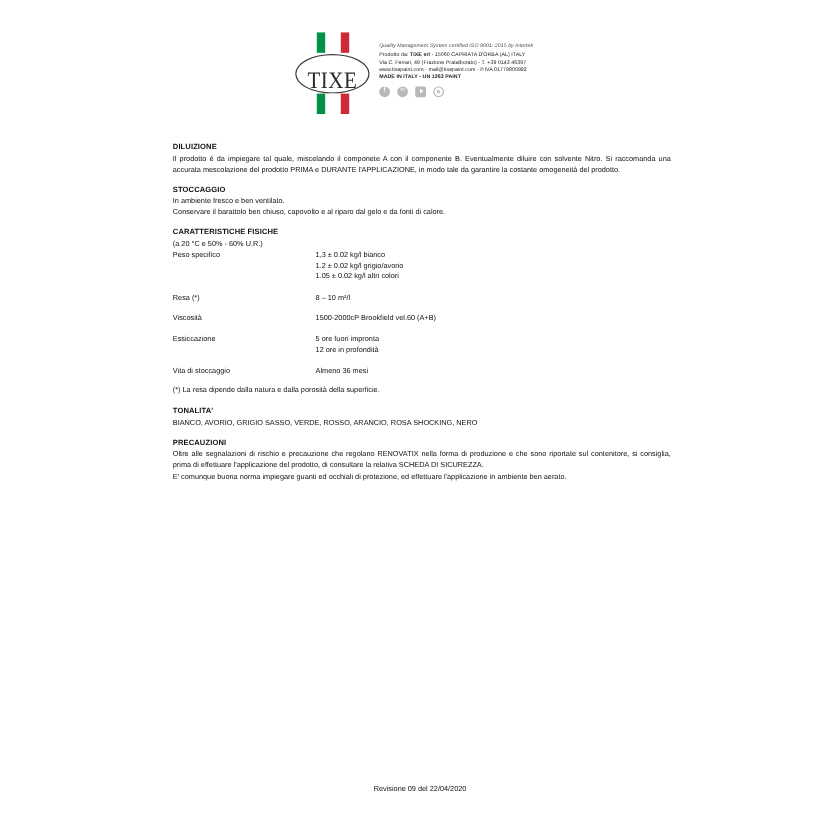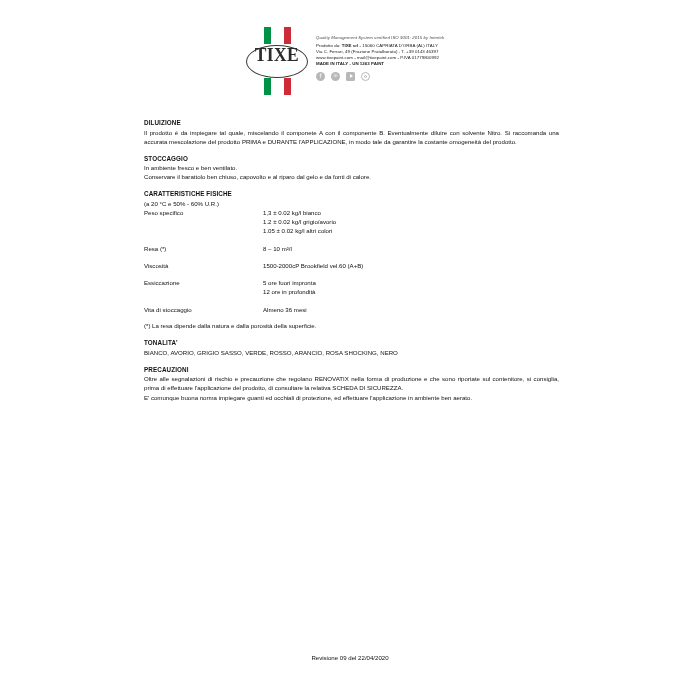--- a/index.html
+++ b/index.html
@@ -42,25 +42,24 @@
   .bar-green { background: #009246; }
   .bar-white { background: #ffffff; }
   .bar-red   { background: #ce2b37; }
 
   .logo-oval {
     width: 62px;
     height: 33px;
     border: 1.1px solid #3a3a3a;
     border-radius: 50%;
     display: flex;
-    align-items: flex-start;
+    align-items: flex-end;
     justify-content: center;
     margin: 0.5px 0;
     box-sizing: border-box;
-    font-weight: bold;
   }
   .logo-oval .logo-text {
     font-family: "Liberation Serif", serif;
     font-size: 17.5px;
     letter-spacing: 0.4px;
     color: #2b2b2b;
     line-height: 1;
     transform: scaleY(1.12);
   }
 

